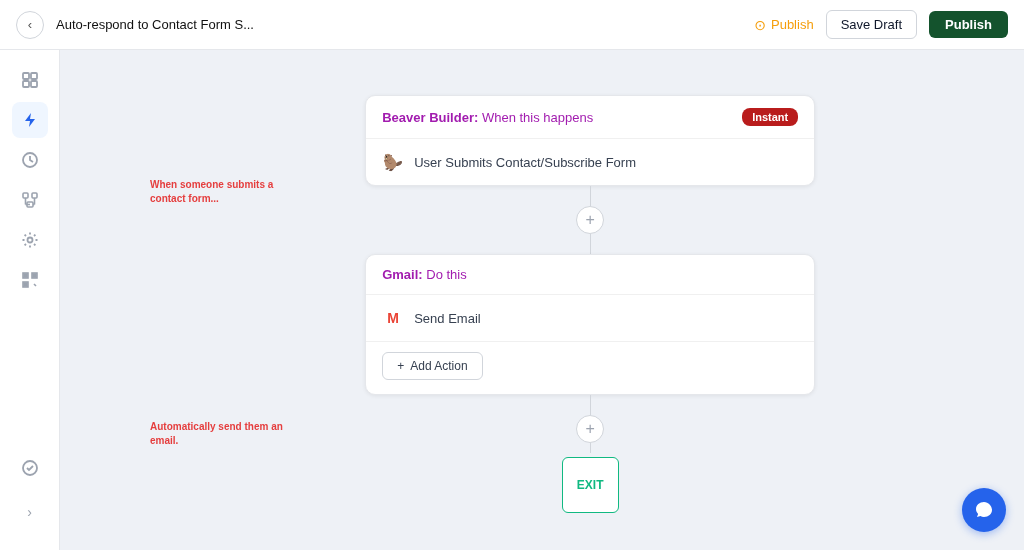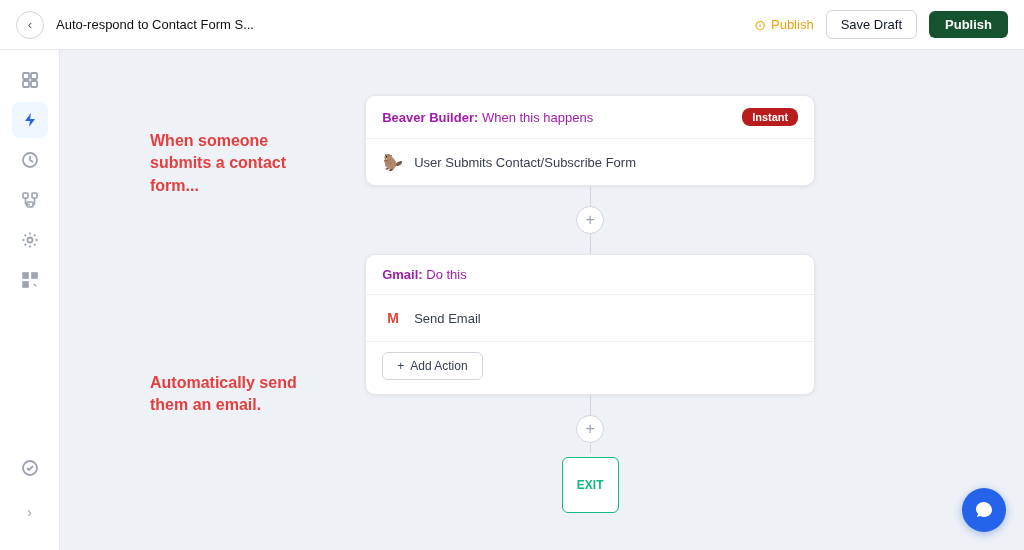--- a/index.html
+++ b/index.html
@@ -102,25 +102,26 @@
     .canvas {
       flex: 1;
       background: #eef1f6;
       position: relative;
       overflow: hidden;
     }
 
     
     .annotation {
       position: absolute;
-      font-size: 16px;
+      font-size: 10px;
       font-weight: 700;
       color: #e53e3e;
       line-height: 1.4;
       max-width: 160px;
+      margin-top: 48px;
     }
     .annotation-top { top: 80px; left: 90px; }
     .annotation-bottom { top: 322px; left: 90px; }
 
     
     .workflow-container {
       position: absolute;
       left: 50%;
       transform: translateX(-50%);
       top: 50px;

